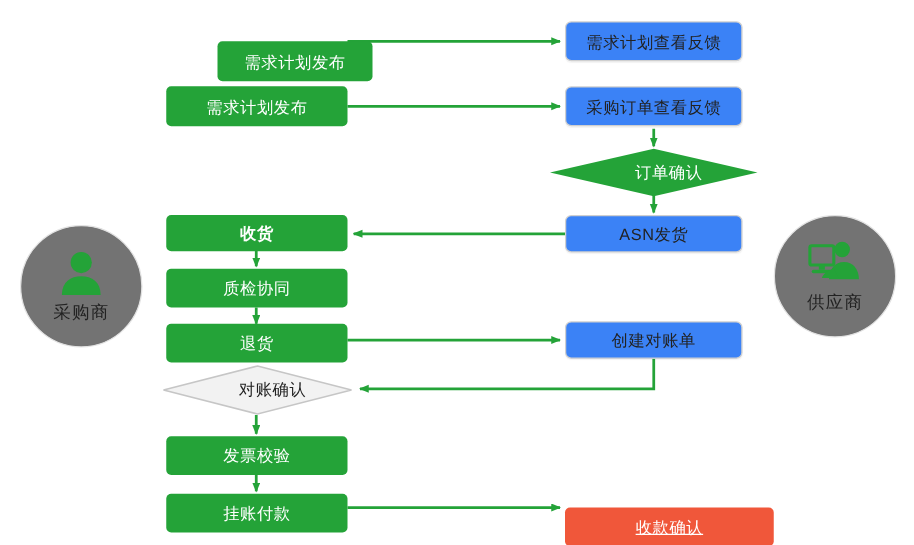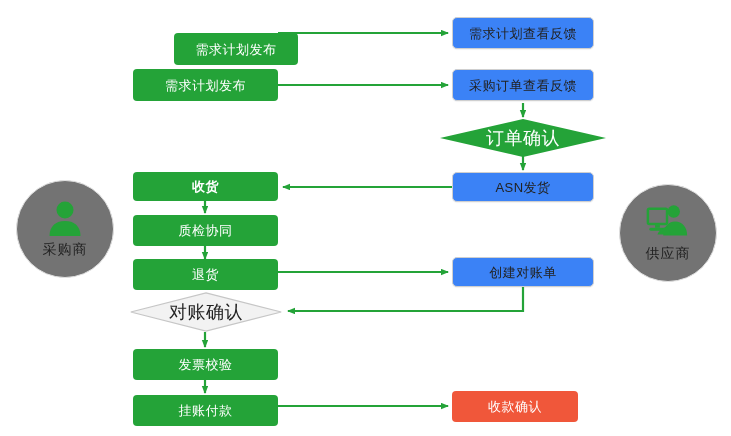--- a/index.html
+++ b/index.html
@@ -53,26 +53,26 @@
   .diamond {
     position: absolute;
     z-index: 5;
   }
   .diamond svg {
     display: block;
     overflow: visible;
   }
   .diamond .dlabel {
     position: absolute;
-    left: 0; top: 0;
+    left: 12px; top: 0;
     width: 100%; height: 100%;
     display: flex;
     align-items: center;
     justify-content: center;
-    font-size: 18px;
+    font-size: 13px;
     letter-spacing: 0.5px;
     white-space: nowrap;
   }
   .diamond-green .dlabel { color: #ffffff; }
   .diamond-gray  .dlabel { color: #222222; }
 
   
   .edges {
     position: absolute;
     left: 0; top: 0;
@@ -153,21 +153,21 @@
   <div class="actor" style="left:16px; top:180px;">
     <span class="actor-icon">
       <svg width="40" height="40" viewBox="0 0 40 40">
         <circle cx="20" cy="11" r="8.5" fill="#24a338"></circle>
         <path d="M4.5,37 C4.5,26.5 11.5,22 20,22 C28.5,22 35.5,26.5 35.5,37 Z" fill="#24a338"></path>
       </svg>
     </span>
     <span class="actor-label">采购商</span>
   </div>
 
-  <div class="actor" style="left:619px; top:184px;">
+  <div class="actor" style="left:619px; top:172px;">
     <span class="actor-icon">
       <svg width="46" height="40" viewBox="0 0 46 40">
 
         <rect x="2" y="5" width="20" height="16" rx="1.5" fill="none" stroke="#24a338" stroke-width="2.6"></rect>
         <rect x="9.5" y="21" width="5" height="4" fill="#24a338"></rect>
         <rect x="3.5" y="25" width="17" height="3" rx="1.5" fill="#24a338"></rect>
 
         <circle cx="29" cy="8" r="6.5" fill="#24a338"></circle>
 
         <path d="M18,33 C18,24.5 23,18.5 30.5,18.5 C38,18.5 43,24.5 43,33 Z" fill="#24a338"></path>
@@ -229,17 +229,17 @@
   </div>
 
   <div class="node node-green" style="left:133px; top:349px; width:145px; height:31px;">
     <span>发票校验</span>
   </div>
 
   <div class="node node-green" style="left:133px; top:395px; width:145px; height:31px;">
     <span>挂账付款</span>
   </div>
 
-  <div class="node node-red" style="left:452px; top:391px; width:126px; height:31px;">
+  <div class="node node-red" style="left:452px; top:406px; width:167px; height:31px;text-decoration:underline;">
     <span>收款确认</span>
   </div>
 
 </div>
 
 </body></html>

